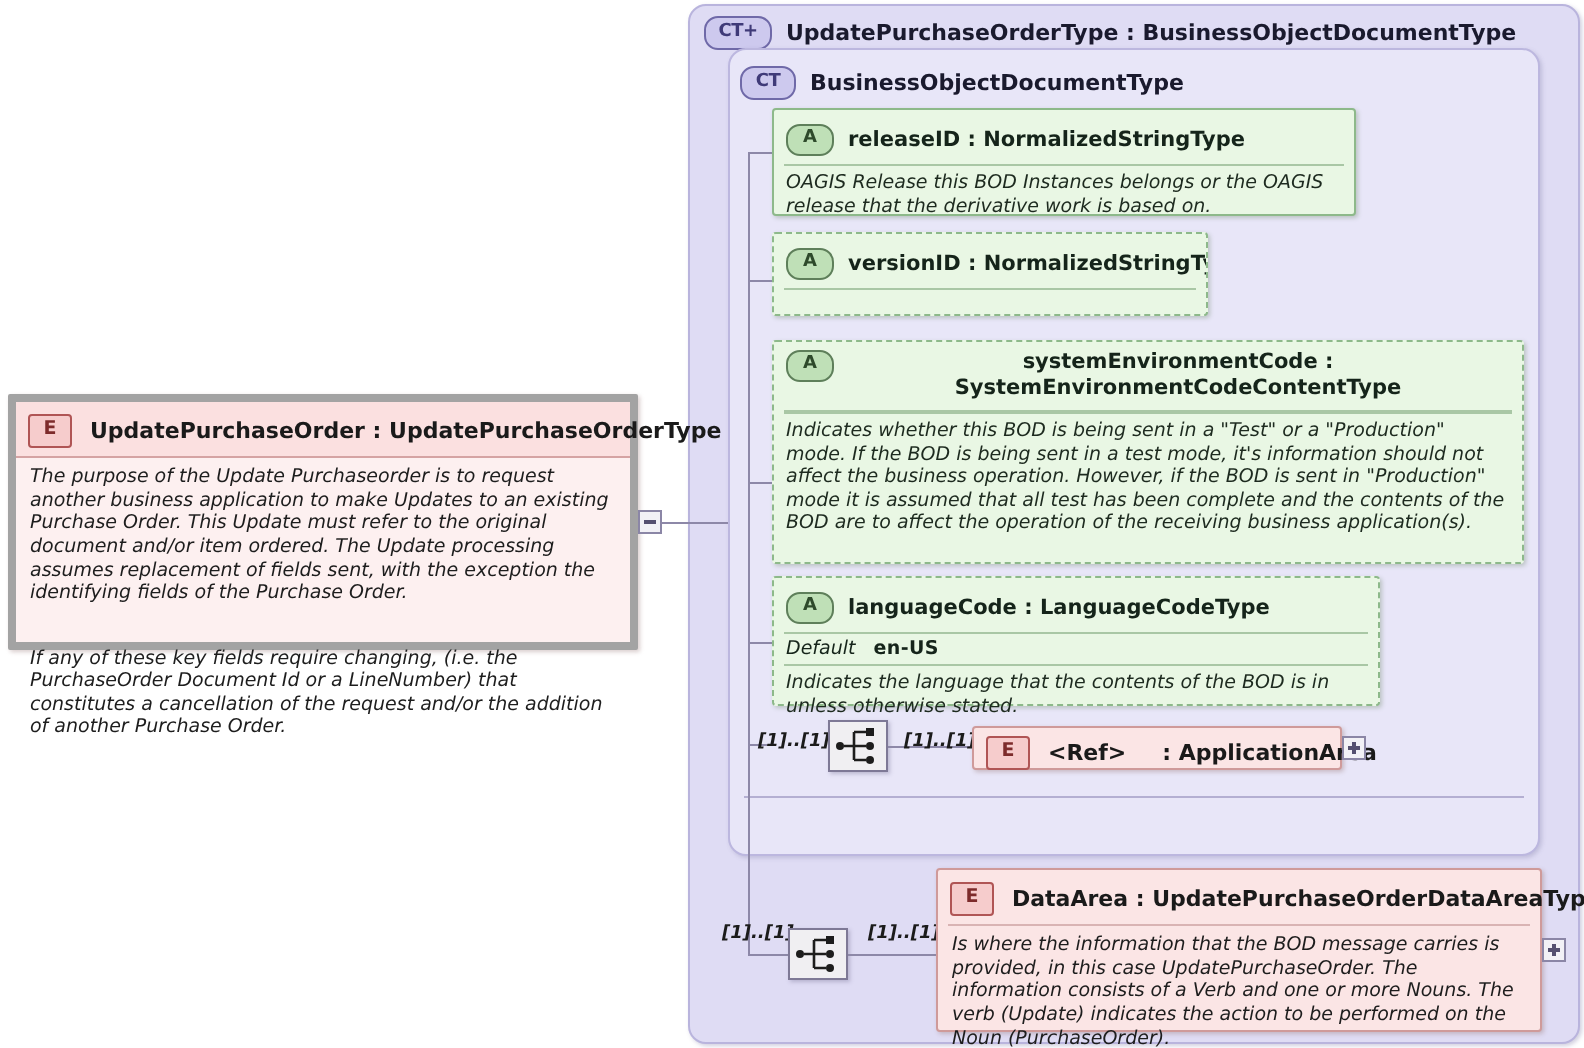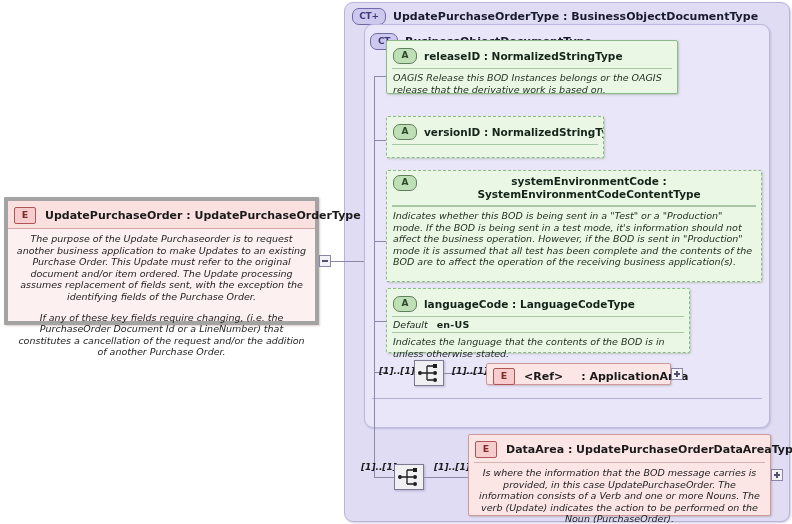--- a/index.html
+++ b/index.html
@@ -172,24 +172,23 @@
     height: 1px;
     background: #d9b3b3;
     margin: 0 5px;
   }
   .elem-doc {
     padding: 4px 7px 5px 7px;
     font-size: 9.5px;
     font-style: italic;
     color: #1d1d1d;
     line-height: 11.6px;
-    text-align: center;
   }
   .elem-doc p { margin: 0; }
-  .elem-doc p + p { margin-top: 9px; }
+  .elem-doc p + p { margin-top: 21px; }
 
   
   .root-elem {
     left: 4px; top: 197px;
     width: 315px; height: 128px;
     background: #fdf0f0;
     border: 4px solid #a3a3a3;
     box-shadow: 1px 1px 2px rgba(160,130,130,0.4);
     border-radius: 1px;
   }
@@ -276,21 +275,21 @@
     <span class="ct-badge">CT</span><span class="ct-title-text">BusinessObjectDocumentType</span>
   </div>
 
   <div class="abs line-v" style="left:374px; top:76px; height:296px;"></div>
   <div class="abs line-h" style="left:374px; top:76px; width:14px;"></div>
   <div class="abs line-h" style="left:374px; top:140px; width:14px;"></div>
   <div class="abs line-h" style="left:374px; top:241px; width:14px;"></div>
   <div class="abs line-h" style="left:374px; top:321px; width:14px;"></div>
   <div class="abs line-h" style="left:374px; top:372px; width:14px;"></div>
 
-  <div class="abs attr-box" style="left:386px; top:40px; width:292px; height:54px;">
+  <div class="abs attr-box" style="left:386px; top:54px; width:292px; height:54px;">
     <div class="attr-head">
       <span class="a-badge">A</span><span class="attr-name">releaseID : NormalizedStringType</span>
     </div>
     <div class="attr-sep"></div>
     <div class="attr-doc">OAGIS Release this BOD Instances belongs or the OAGIS release that the derivative work is based on.</div>
   </div>
 
   <div class="abs attr-box optional" style="left:386px; top:116px; width:218px; height:42px;">
     <div class="attr-head">
       <span class="a-badge">A</span><span class="attr-name">versionID : NormalizedStringType</span>

